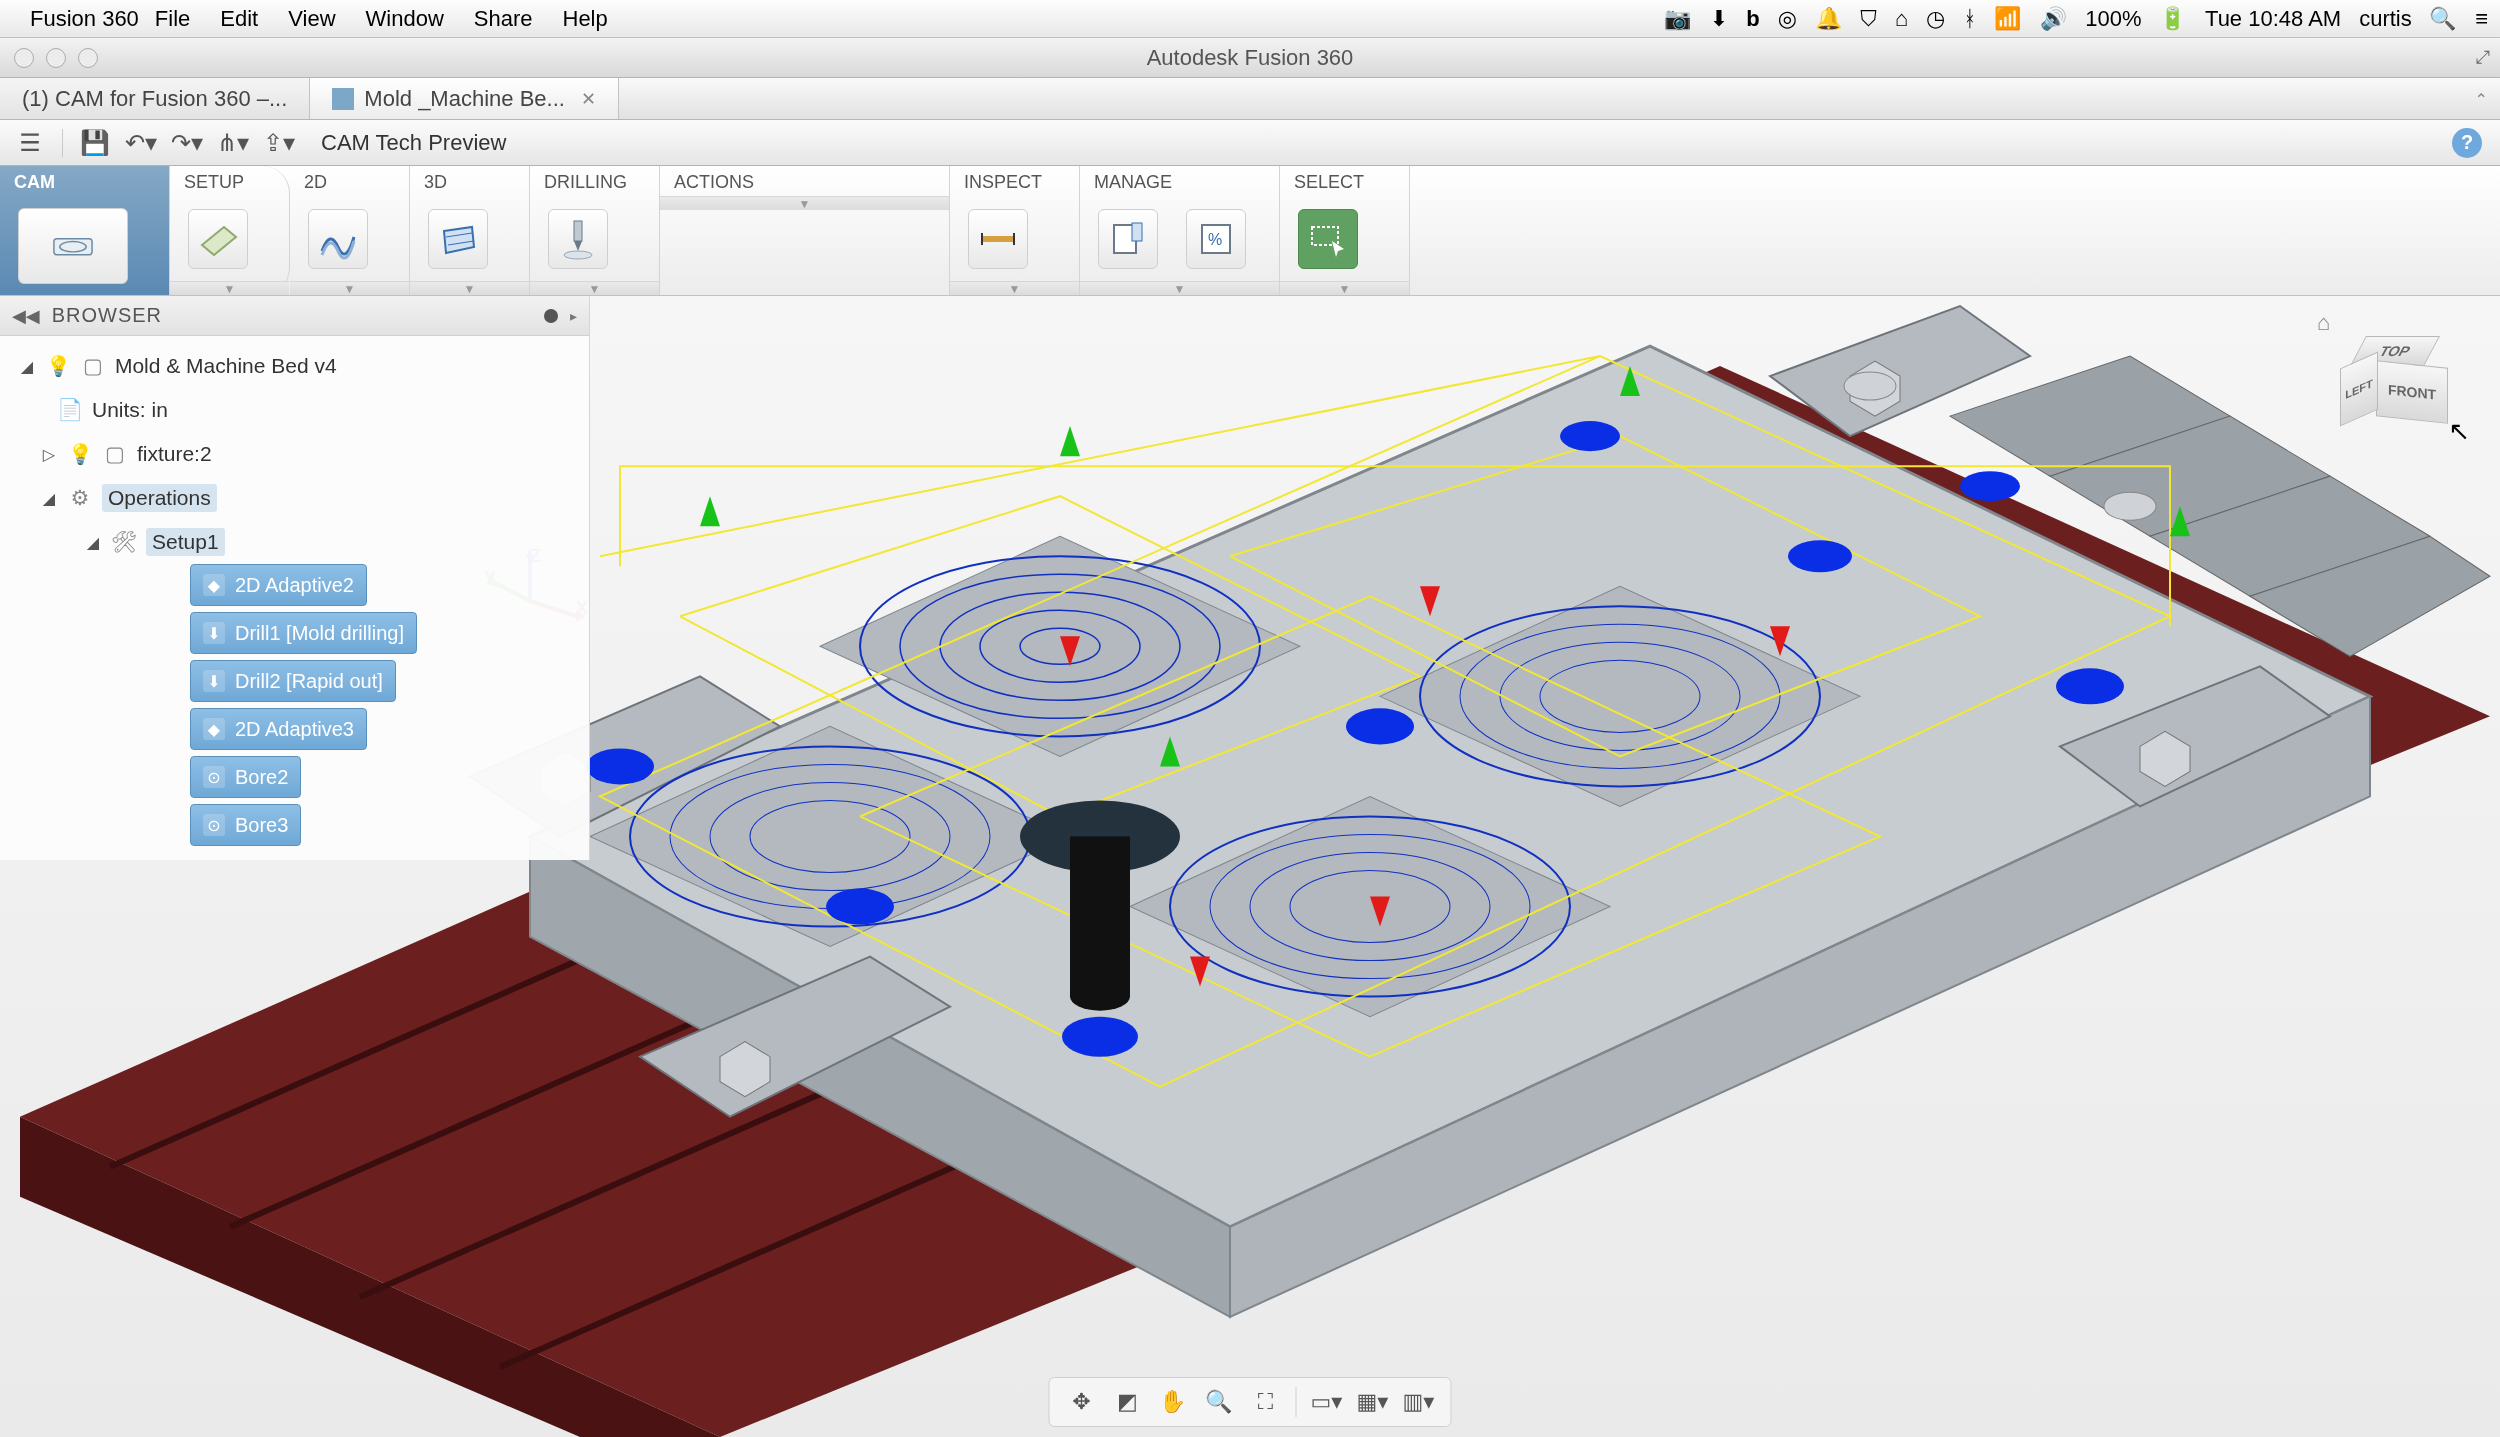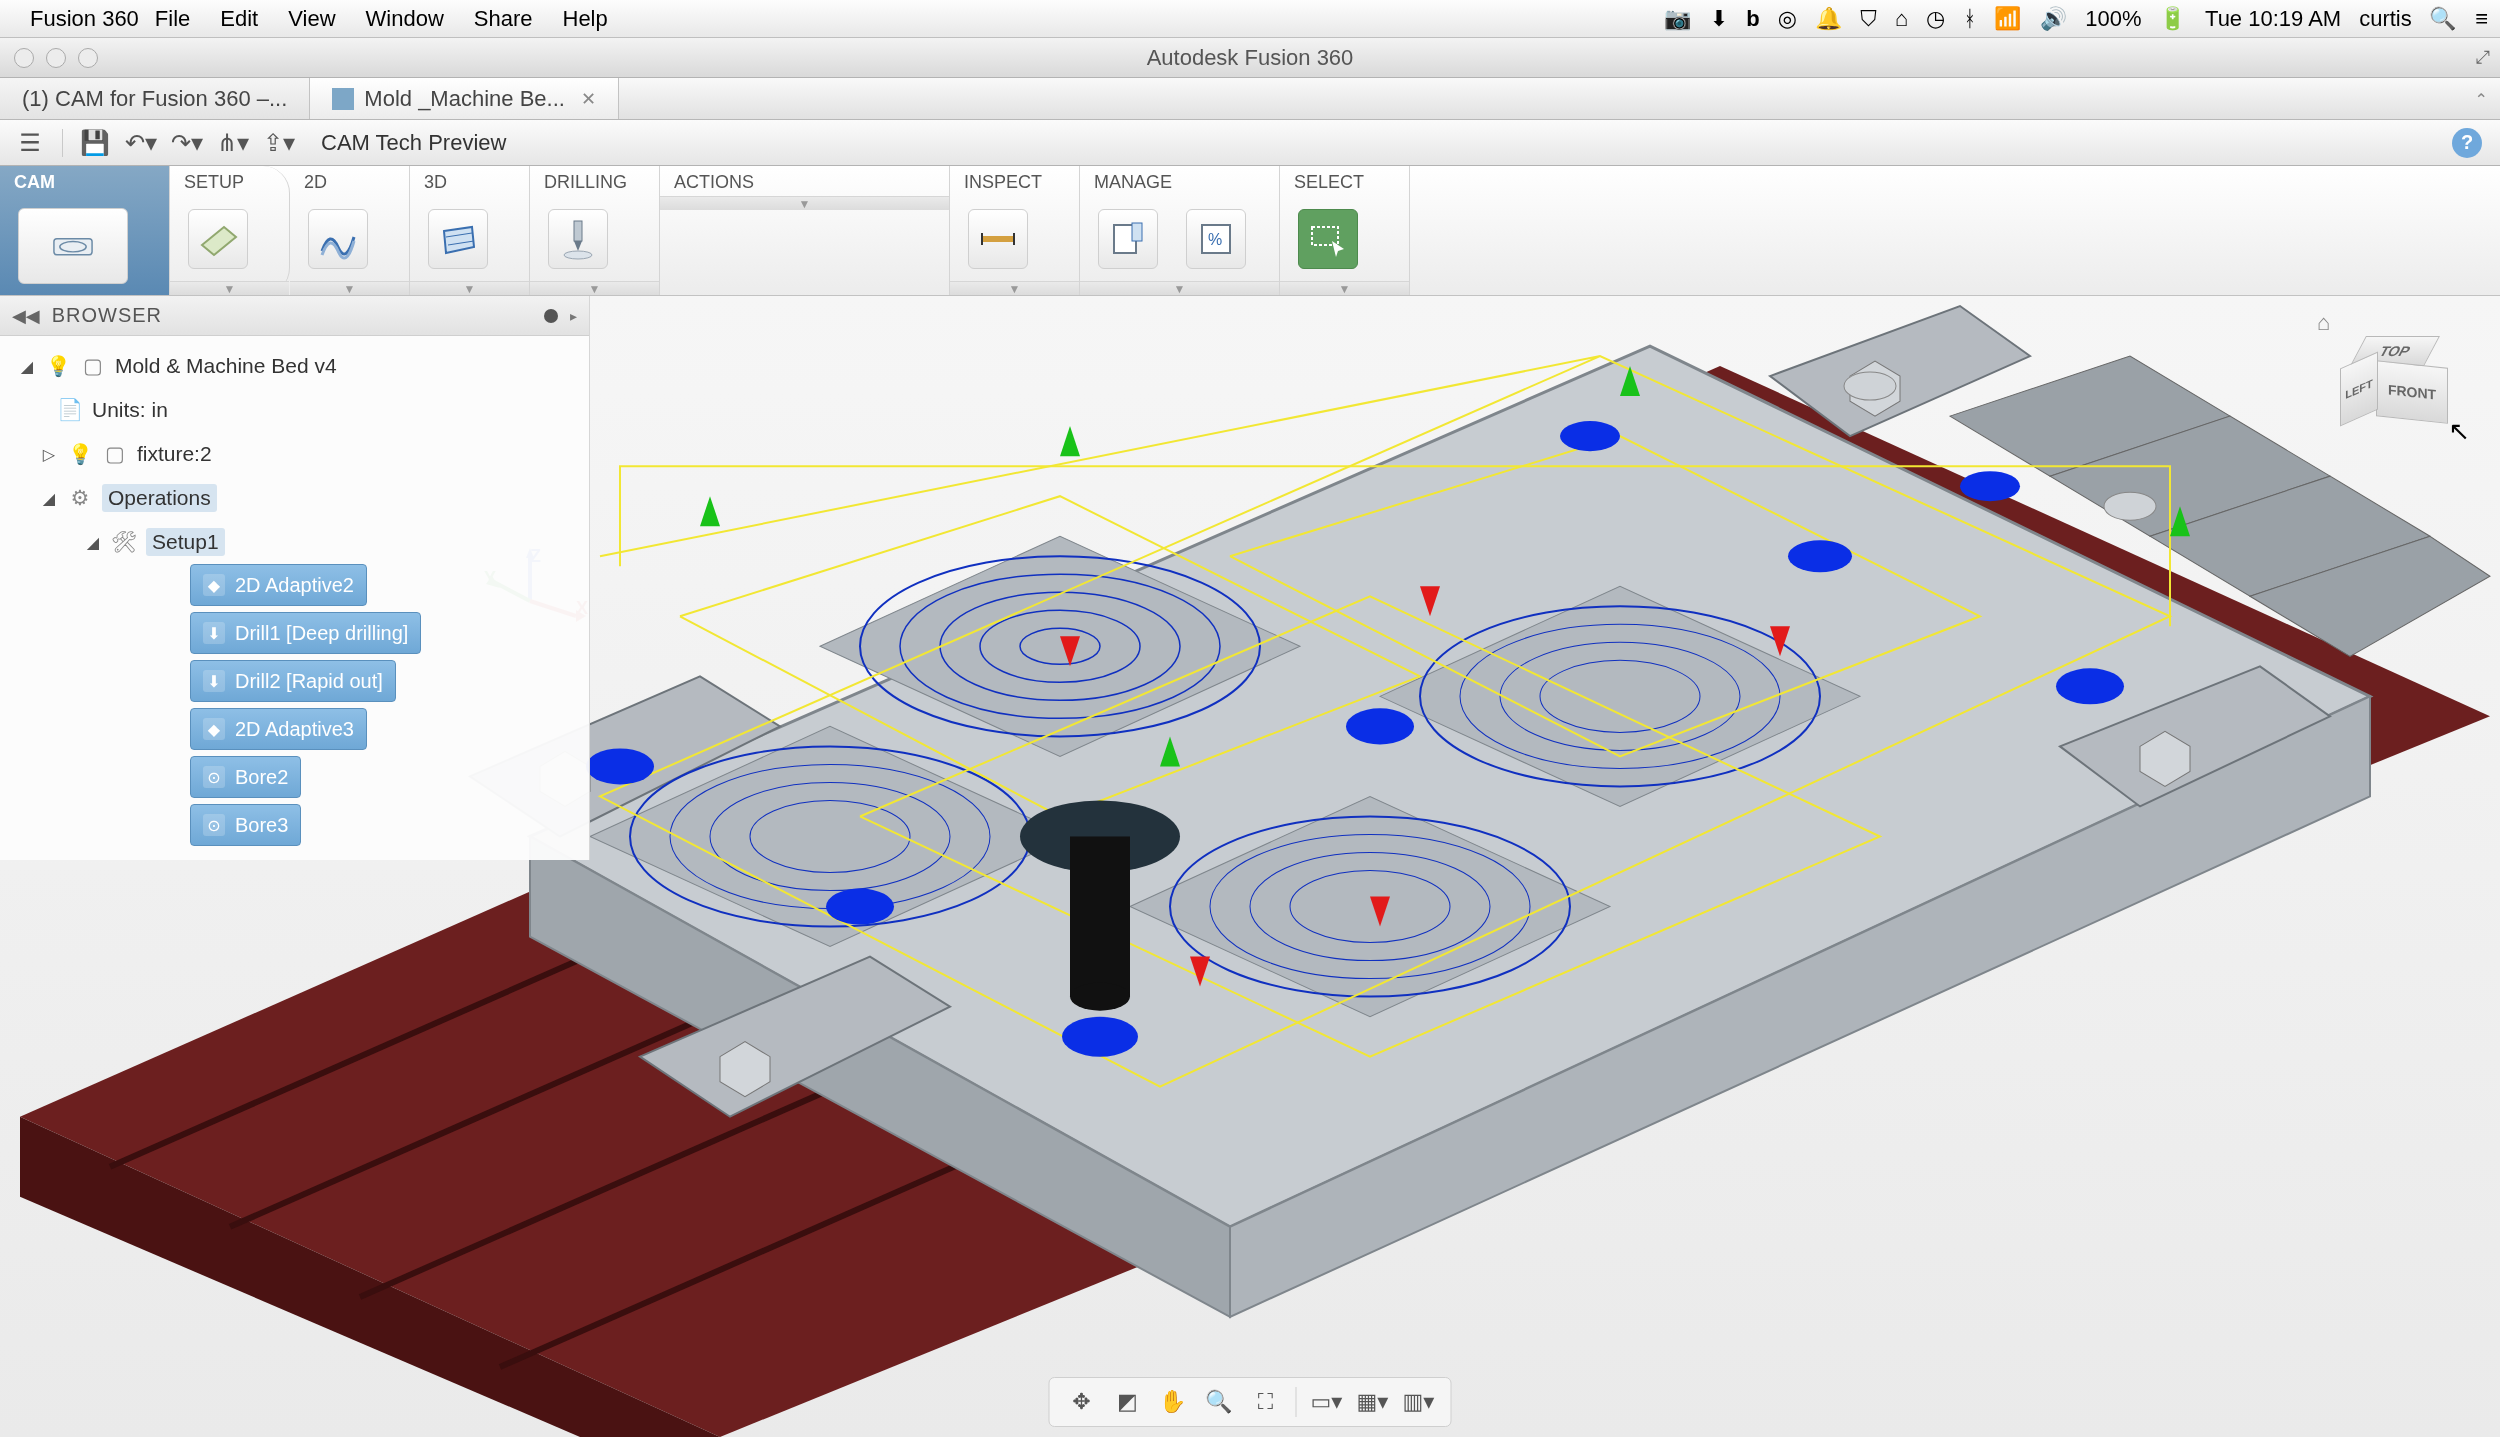--- a/index.html
+++ b/index.html
@@ -110,21 +110,21 @@
     <span>◎</span>
     <span>🔔</span>
     <span>⛉</span>
     <span>⌂</span>
     <span>◷</span>
     <span>ᚼ</span>
     <span>📶</span>
     <span>🔊</span>
     <span>100%</span>
     <span>🔋</span>
-    <span>Tue 10:19 AM</span>
+    <span>Tue 10:48 AM</span>
     <span>curtis</span>
     <span>🔍</span>
     <span>≡</span>
   </div>
 </div>
 
 <div class="titlebar">
   <div class="traffic-lights">
     <div class="dot"></div>
     <div class="dot"></div>
@@ -445,21 +445,21 @@
         <span class="node-icon">🛠</span>
         <span class="label selected-text">Setup1</span>
       </div>
 
       <div class="op-row">
         <span class="op-icon">◆</span>
         <span>2D Adaptive2</span>
       </div>
       <div class="op-row">
         <span class="op-icon">⬇</span>
-        <span>Drill1 [Deep drilling]</span>
+        <span>Drill1 [Mold drilling]</span>
       </div>
       <div class="op-row">
         <span class="op-icon">⬇</span>
         <span>Drill2 [Rapid out]</span>
       </div>
       <div class="op-row">
         <span class="op-icon">◆</span>
         <span>2D Adaptive3</span>
       </div>
       <div class="op-row">

